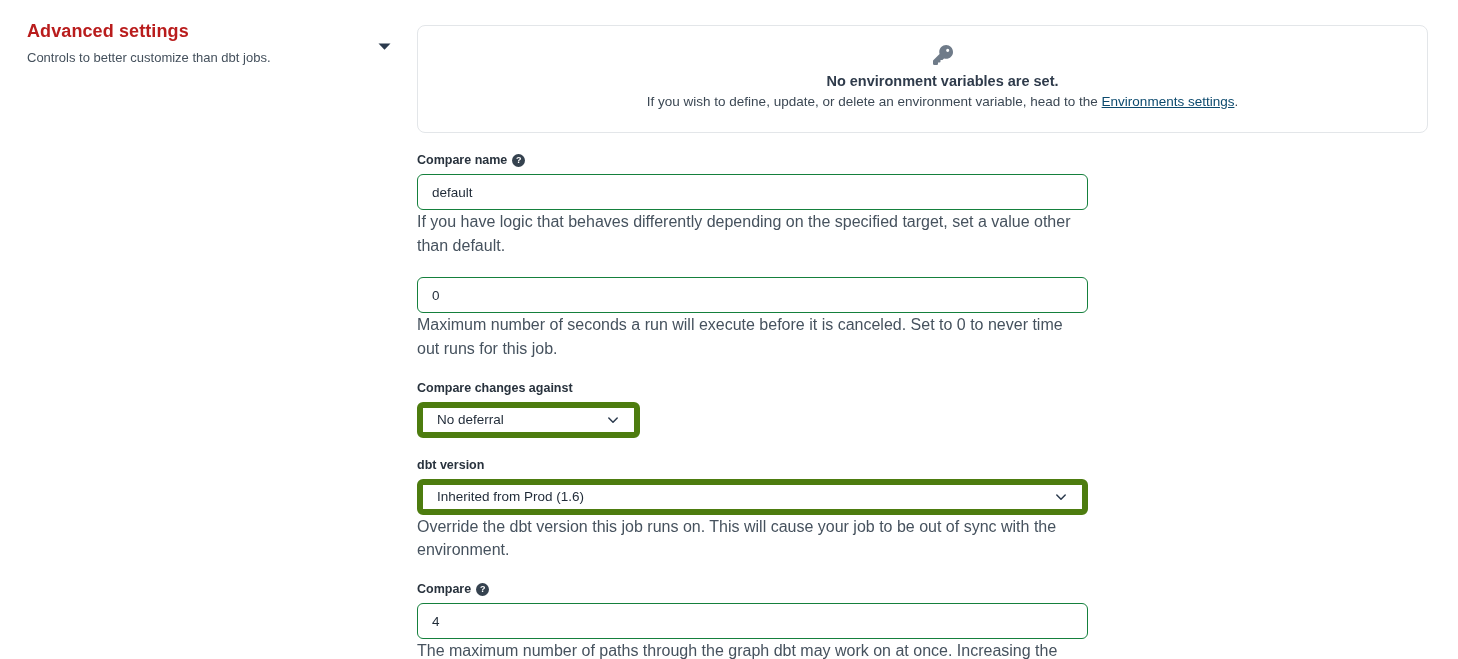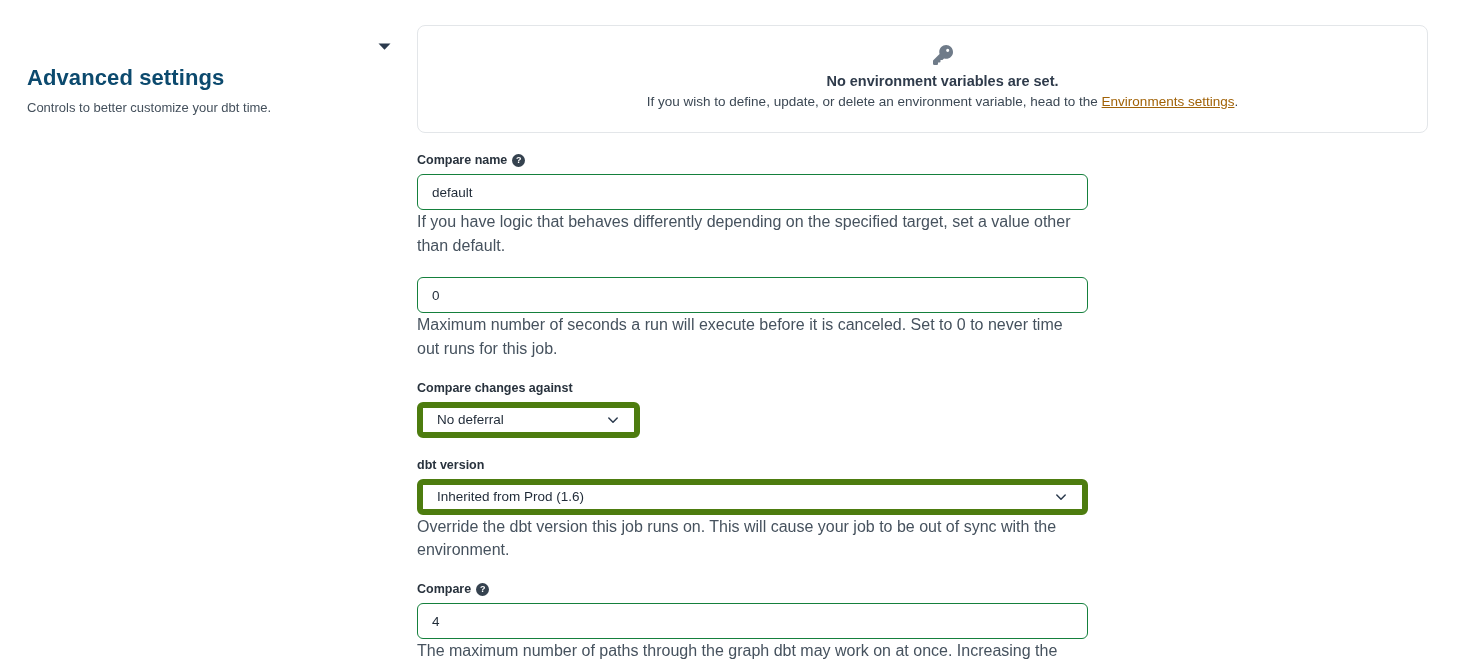--- a/index.html
+++ b/index.html
@@ -8,22 +8,22 @@
     background: #ffffff;
     font-family: "Liberation Sans", sans-serif;
     color: #2c3a49;
     overflow: hidden;
   }
   .page { position: relative; width: 1458px; height: 659px; }
 
   
   .left-col { position: absolute; left: 27px; top: 20px; width: 330px; }
   .page-title {
-    font-size: 22px; font-weight: 700; color: #0c4a6e;
-    letter-spacing: 0.1px; line-height: 1.3; margin-top: 44px;
+    font-size: 18px; font-weight: 700; color: #b91c1c;
+    letter-spacing: 0.1px; line-height: 1.3;
   }
   .page-subtitle { margin-top: 7px; font-size: 13px; color: #44505c; }
 
   .caret {
     position: absolute; left: 377px; top: 41px;
     width: 15px; height: 10px; cursor: pointer;
     display: flex; align-items: center; justify-content: center;
   }
 
   
@@ -31,21 +31,21 @@
 
   .env-box {
     width: 100%; height: 108px;
     border: 1px solid #e3e6e9; border-radius: 8px;
     display: flex; flex-direction: column; align-items: center;
     padding-top: 19px; text-align: center; padding-left: 40px;
   }
   .env-key { height: 20px; display: flex; align-items: center; }
   .env-title { margin-top: 8px; font-size: 14.5px; font-weight: 700; color: #2f3b4b; }
   .env-msg { margin-top: 5px; font-size: 13.5px; color: #3c4854; }
-  .env-msg a { color: #a16207; cursor: pointer; }
+  .env-msg a { color: #0c4a6e; cursor: pointer; }
 
   .field-group { width: 671px; margin-top: 20px; }
   .field-label {
     display: flex; align-items: center; gap: 5px;
     font-size: 12.5px; font-weight: 700; color: #28323d;
     margin-bottom: 7px;
   }
   .help-icon {
     width: 13px; height: 13px; border-radius: 50%;
     background: #35424f; color: #ffffff;
@@ -75,21 +75,21 @@
   }
   .help-text.wrap2 { max-width: 688px; }
 </style>
 </head>
 <body>
 
 <div class="page">
 
   <div class="left-col">
     <h1 class="page-title">Advanced settings</h1>
-    <p class="page-subtitle">Controls to better customize your dbt time.</p>
+    <p class="page-subtitle">Controls to better customize than dbt jobs.</p>
   </div>
 
   <div class="caret">
     <svg width="15" height="9" viewBox="0 0 15 9">
         <path d="M1.5 1.5 L13.5 1.5 L7.5 7.8 Z" fill="#2b3a4d"></path>
       </svg>
   </div>
 
   <div class="right-col">
 

